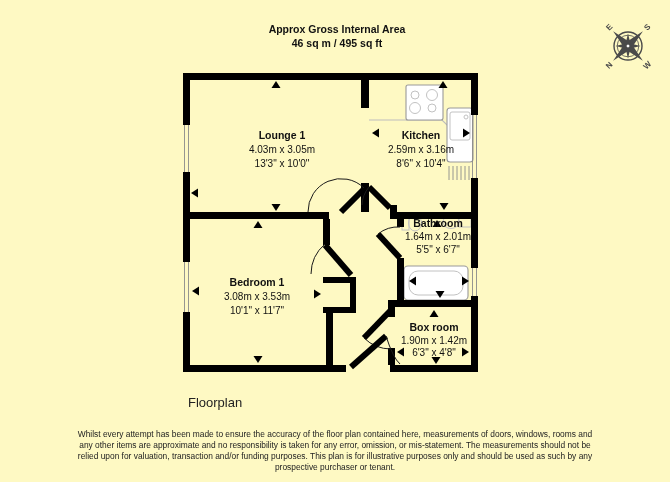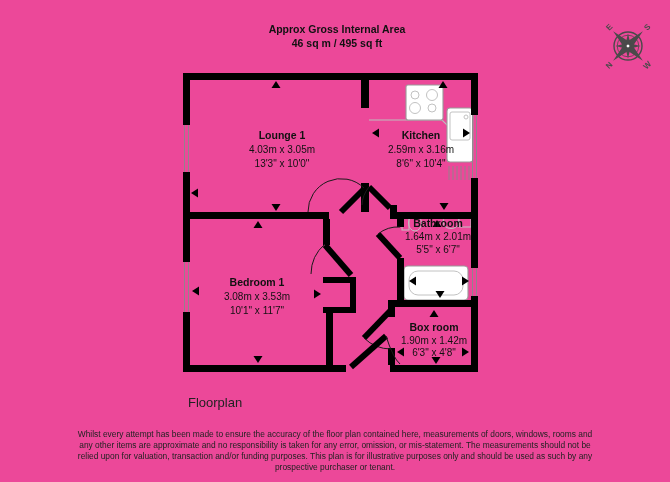--- a/index.html
+++ b/index.html
@@ -1,16 +1,16 @@
 <!DOCTYPE html>
 <html><head>
 <meta charset="utf-8">
 <style>
   html,body{margin:0;padding:0;background:#fff;}
-  #stage{position:relative;width:670px;height:482px;background:#ec4899;overflow:hidden;
+  #stage{position:relative;width:670px;height:482px;background:#fef9c3;overflow:hidden;
          font-family:"Liberation Sans",sans-serif;}
   svg{display:block;}
   .wall{fill:#000000;}
   .leaf{stroke:#000000;stroke-width:6;fill:none;}
   .arc{stroke:#1a1a1a;stroke-width:1;fill:none;}
   .winline{stroke:#8a8a8a;stroke-width:0.9;}
   .fixture{stroke:#9a9a9a;stroke-width:1.1;fill:#ffffff;}
   .fixture-light{stroke:#c2c2c2;stroke-width:1;fill:none;}
   .counter{stroke:#bdbdbd;stroke-width:1.2;fill:none;}
   .arrow{fill:#000000;}

